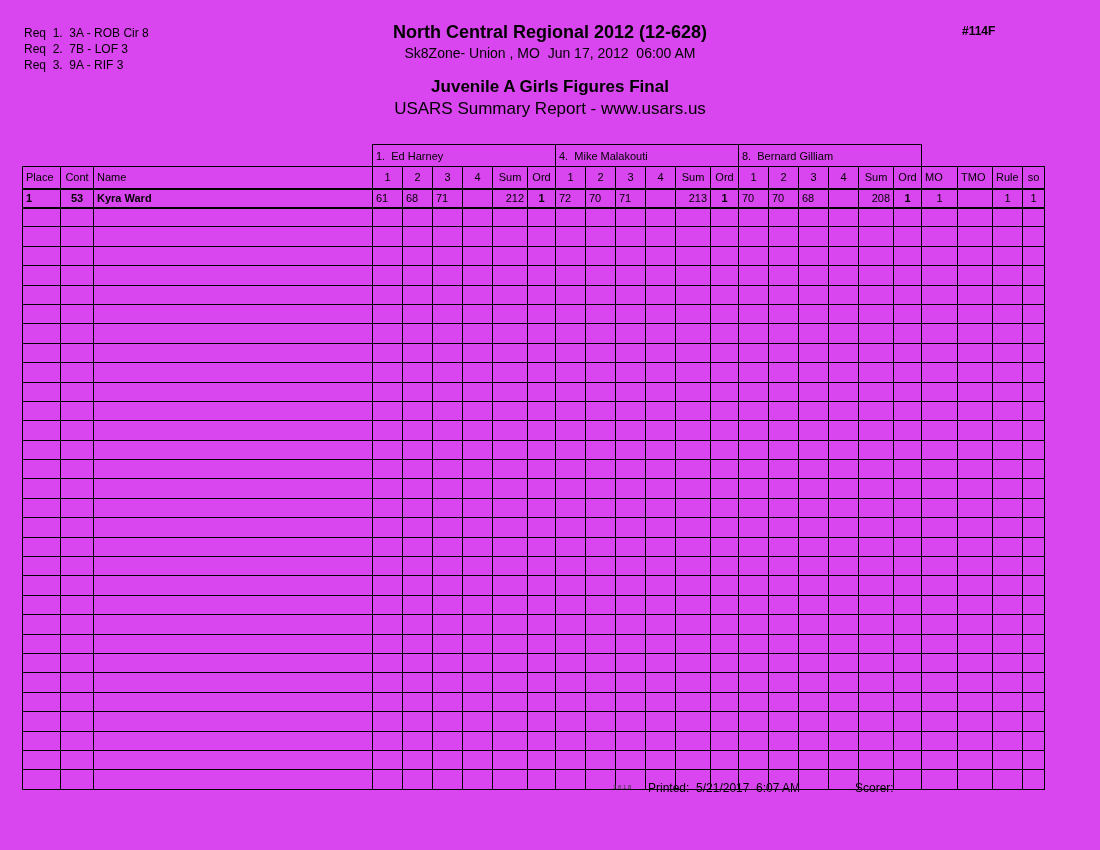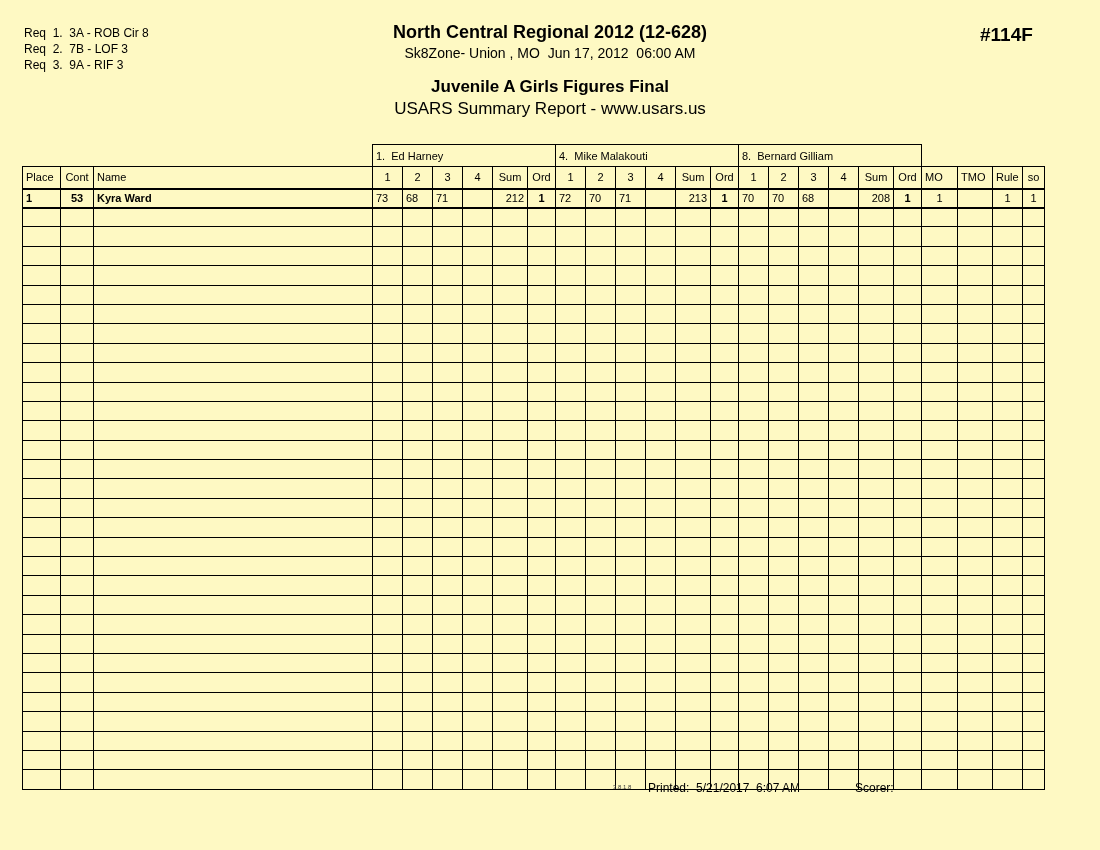--- a/index.html
+++ b/index.html
@@ -1,33 +1,33 @@
 <!DOCTYPE html>
 <html><head>
 <meta charset="utf-8">
 <style>
   html,body { margin:0; padding:0; background:#fff; }
   #app {
-    position:relative; width:1100px; height:850px; background:#fef9c3;
+    position:relative; width:1100px; height:850px; background:#d946ef;
     font-family:"Liberation Sans", sans-serif; color:#000;
     overflow:hidden;
   }
   
   .req-block { position:absolute; left:24px; top:25px; font-size:12px; line-height:16px; }
   .req-line { white-space:pre; }
 
   
   .center-head { position:absolute; left:0; top:22px; width:1100px; text-align:center; }
   .title  { font-size:18px; font-weight:bold; white-space:pre; }
   .venue  { font-size:14px; margin-top:2px; white-space:pre; }
   .event  { font-size:17px; font-weight:bold; margin-top:16px; white-space:pre; }
   .report { font-size:17px; margin-top:2px; white-space:pre; }
 
   
-  .event-num { position:absolute; left:962px; top:24px; font-size:19px; font-weight:bold;margin-left:18px; }
+  .event-num { position:absolute; left:962px; top:24px; font-size:12px; font-weight:bold; }
 
   
   .tablewrap { position:absolute; left:22px; top:144px; }
   table.results { border-collapse:collapse; table-layout:fixed; }
   table.results td {
     border:1px solid #000; overflow:hidden; white-space:pre;
     font-family:"Liberation Sans", sans-serif; font-size:11px;
     padding:0 3px; height:19px; box-sizing:border-box; vertical-align:middle;
   }
   tr.judges-row td { height:22px; }
@@ -135,21 +135,21 @@
           <td class="lft">TMO</td>
           <td class="lft">Rule</td>
           <td class="ctr">so</td>
         </tr>
 
         <tr class="data-row">
           <td class="lft b">1</td>
           <td class="ctr b">53</td>
           <td class="lft b">Kyra Ward</td>
 
-          <td class="lft">73</td>
+          <td class="lft">61</td>
           <td class="lft">68</td>
           <td class="lft">71</td>
           <td class="lft"></td>
           <td class="rgt">212</td>
           <td class="ctr b thickbar">1</td>
 
           <td class="lft">72</td>
           <td class="lft">70</td>
           <td class="lft">71</td>
           <td class="lft"></td>

